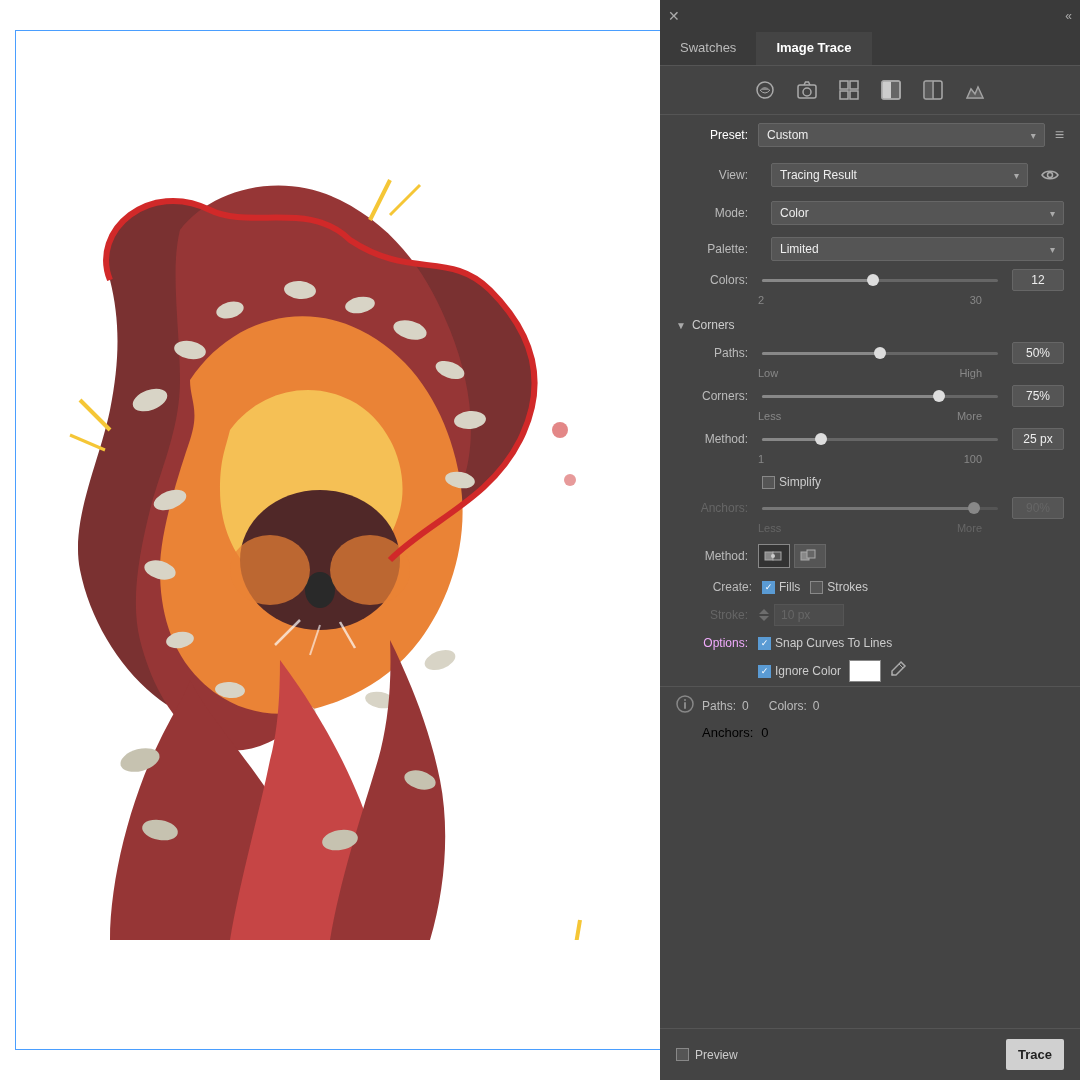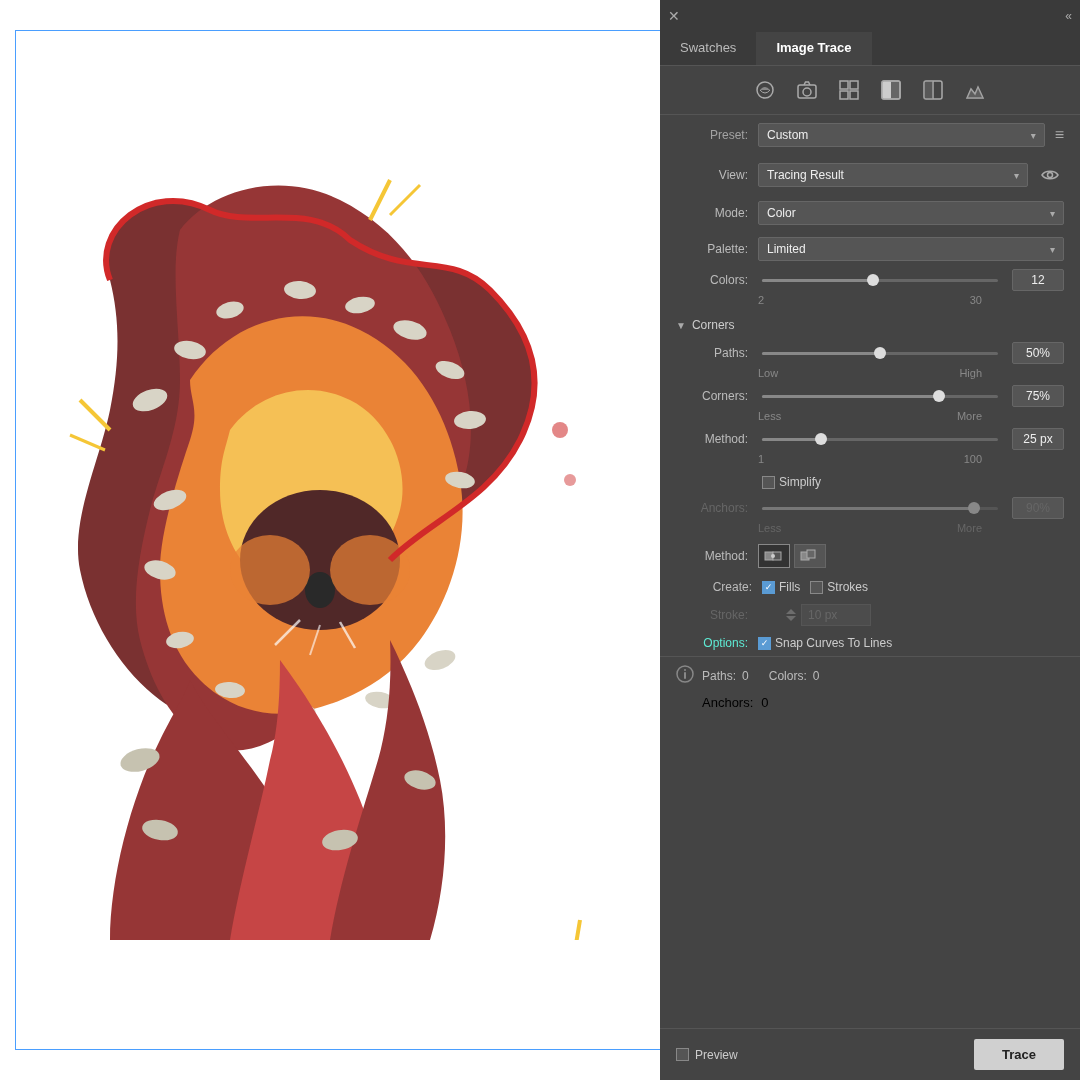--- a/index.html
+++ b/index.html
@@ -132,21 +132,21 @@
       display: flex;
       align-items: center;
       padding: 6px 16px;
       min-height: 34px;
     }
 
     .form-label {
       color: #bbb;
       width: 72px;
       text-align: right;
-      margin-right: 10px;
+      margin-right: 23px;
       font-size: 12px;
       flex-shrink: 0;
     }
 
     .form-control {
       flex: 1;
     }
 
     
     .dropdown {
@@ -172,21 +172,21 @@
     }
 
     
     .preset-row {
       display: flex;
       align-items: center;
       padding: 8px 16px;
     }
 
     .preset-label {
-      color: #a3a3a3;
+      color: #ffffff;
       width: 72px;
       text-align: right;
       margin-right: 10px;
       font-size: 12px;
       flex-shrink: 0;
     }
 
     .preset-dropdown {
       flex: 1;
       display: flex;
@@ -376,41 +376,40 @@
     .method-btn.active {
       background: #333;
       border-color: #888;
     }
 
     
     .stroke-row {
       display: flex;
       align-items: center;
       padding: 4px 16px;
-      gap: 27px;
     }
 
     .stroke-input {
       background: #555;
       border: 1px solid #666;
       color: #888;
       font-size: 12px;
       padding: 3px 6px;
       width: 70px;
     }
 
     
     .options-row {
       display: flex;
       align-items: center;
       padding: 6px 16px;
     }
 
     .options-label {
-      color: #5eead4;
+      color: #f0abfc;
       width: 72px;
       text-align: right;
       margin-right: 10px;
       font-size: 12px;
       flex-shrink: 0;
     }
 
     
     .ignore-row {
       display: flex;
@@ -474,21 +473,21 @@
       align-items: center;
       gap: 6px;
       cursor: pointer;
     }
 
     .trace-btn {
       margin-left: auto;
       background: #d0d0d0;
       color: #222;
       border: none;
-      padding: 8px 28px;
+      padding: 8px 12px;
       font-size: 13px;
       font-weight: bold;
       cursor: pointer;
       border-radius: 2px;
     }
 
     
     .disabled-row .form-label,
     .disabled-row .slider-label,
     .disabled-row .cb-text {
@@ -850,20 +849,34 @@
     </div>
 
     <div class="options-row">
       <span class="options-label">Options:</span>
       <div class="cb-item">
         <div class="cb-box checked"></div>
         <span class="cb-text">Snap Curves To Lines</span>
       </div>
     </div>
 
+    <div class="ignore-row">
+      <div class="cb-item">
+        <div class="cb-box checked"></div>
+        <span class="cb-text">Ignore Color</span>
+      </div>
+      <div class="color-swatch"></div>
+      <span class="eyedropper-icon">
+        <svg width="18" height="18" viewBox="0 0 18 18" fill="none">
+          <path d="M12 2 L16 6 L7 15 L3 15 L3 11 Z" stroke="#aaa" stroke-width="1.5" fill="none"></path>
+          <line x1="10" y1="4" x2="14" y2="8" stroke="#aaa" stroke-width="1"></line>
+          <circle cx="3.5" cy="14.5" r="1" fill="#aaa"></circle>
+        </svg>
+      </span>
+    </div>
 
     <div class="info-row">
       <div class="info-icon">
         <svg width="18" height="18" viewBox="0 0 18 18" fill="none">
           <circle cx="9" cy="9" r="8" stroke="#888" stroke-width="1.5"></circle>
           <line x1="9" y1="8" x2="9" y2="13" stroke="#888" stroke-width="2" stroke-linecap="round"></line>
           <circle cx="9" cy="5" r="1" fill="#888"></circle>
         </svg>
       </div>
       <div class="info-stats">

